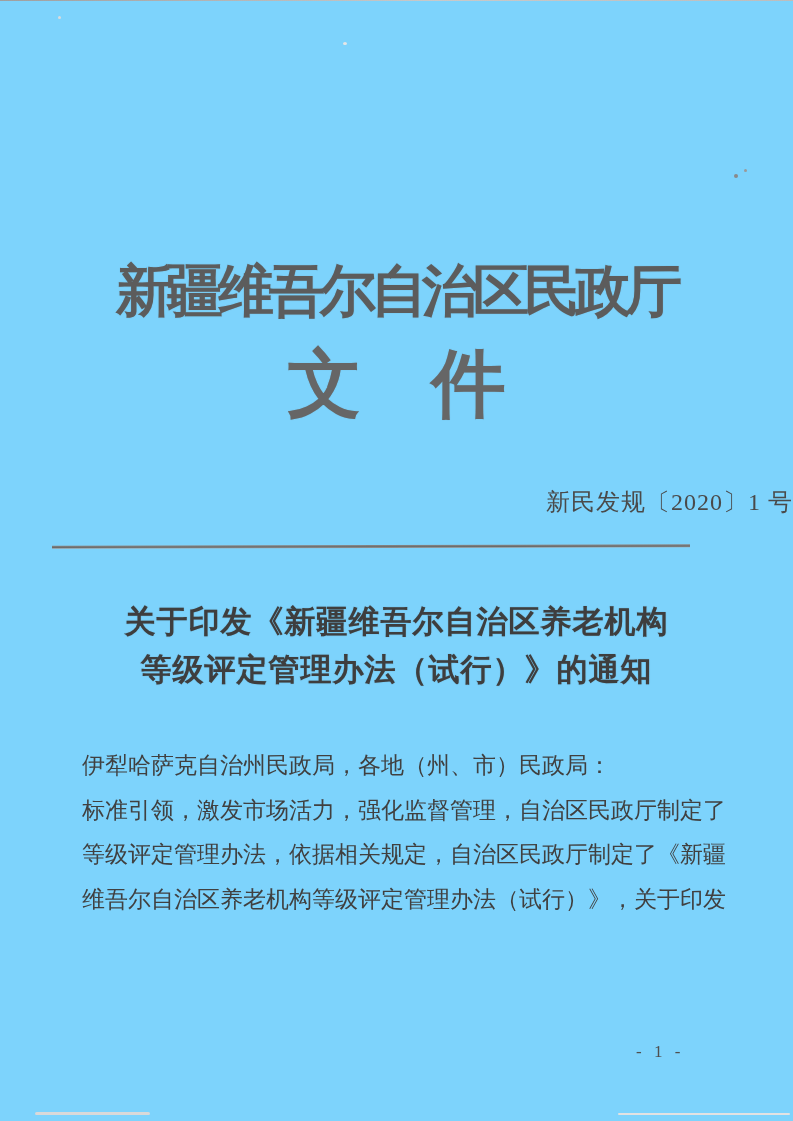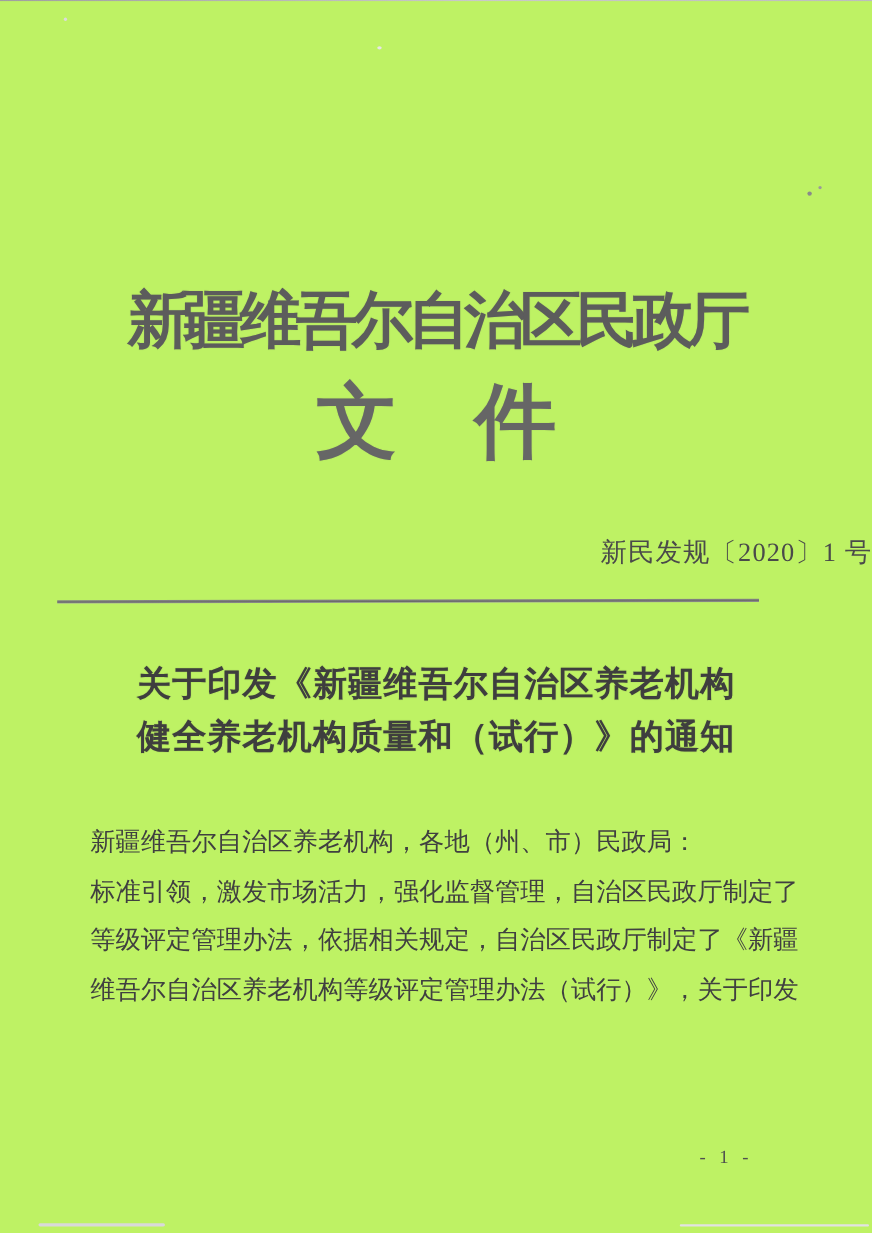--- a/index.html
+++ b/index.html
@@ -4,21 +4,21 @@
 <style>
   html, body {
     margin: 0;
     padding: 0;
     background: #ffffff;
   }
   .page {
     position: relative;
     width: 793px;
     height: 1121px;
-    background: #bef264;
+    background: #7dd3fc;
     overflow: hidden;
     font-family: "Liberation Serif", "DejaVu Serif", serif;
   }
   
   .top-edge {
     position: absolute;
     top: 0; left: 0;
     width: 793px; height: 1px;
     background: linear-gradient(to right, #9f9f9f, #c9c9c9 55%, #bdbdbd);
   }
@@ -125,25 +125,25 @@
     <span>文</span>
     <span>件</span>
   </div>
 
   <div class="doc-number">新民发规〔2020〕1 号</div>
 
   <div class="rule"></div>
 
   <div class="subject">
     <div>关于印发《新疆维吾尔自治区养老机构</div>
-    <div>健全养老机构质量和（试行）》的通知</div>
+    <div>等级评定管理办法（试行）》的通知</div>
   </div>
 
   <div class="body-text">
-    <div class="body-line">新疆维吾尔自治区养老机构，各地（州、市）民政局：</div>
+    <div class="body-line">伊犁哈萨克自治州民政局，各地（州、市）民政局：</div>
     <div class="body-line">标准引领，激发市场活力，强化监督管理，自治区民政厅制定了</div>
     <div class="body-line">等级评定管理办法，依据相关规定，自治区民政厅制定了《新疆</div>
     <div class="body-line">维吾尔自治区养老机构等级评定管理办法（试行）》，关于印发</div>
   </div>
 
   <div class="page-number">- 1 -</div>
 
   <div class="speck speck-a"></div>
   <div class="speck speck-b"></div>
   <div class="speck speck-c"></div>

